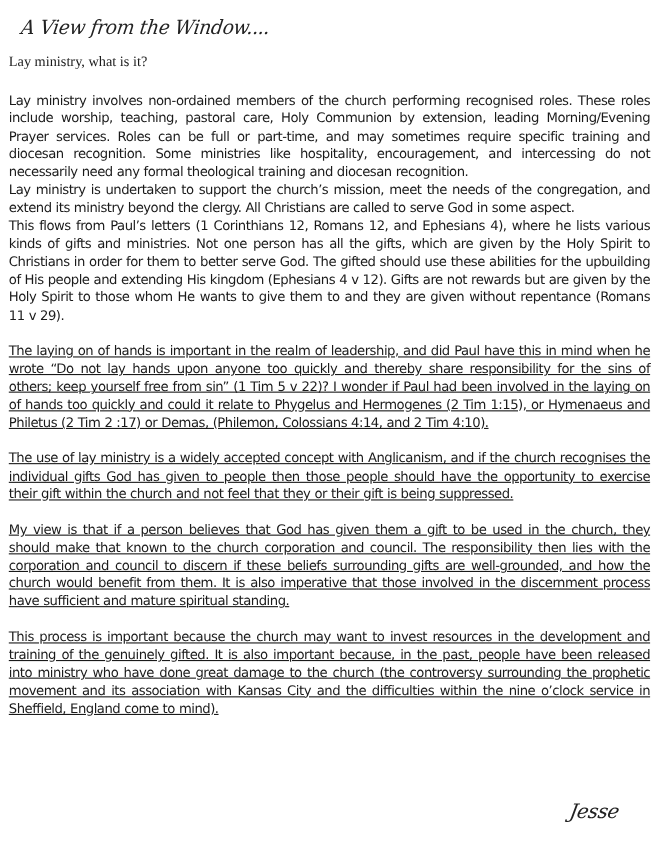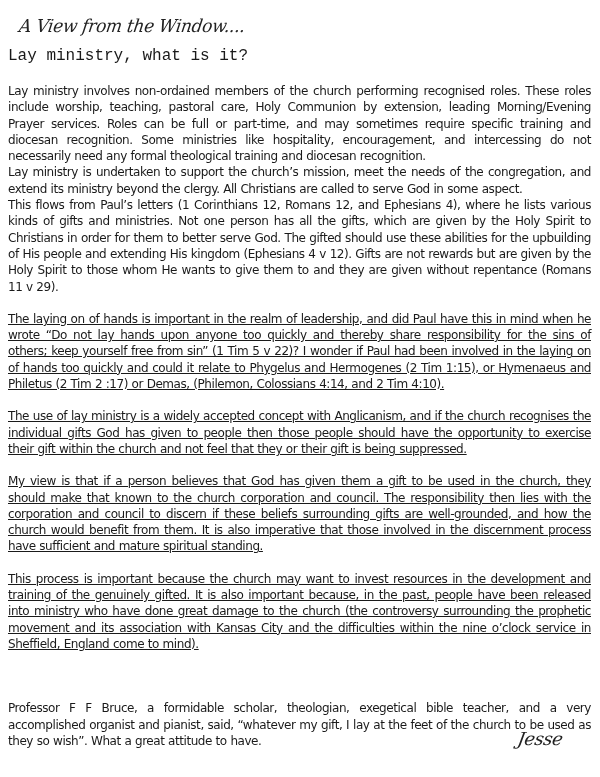--- a/index.html
+++ b/index.html
@@ -25,23 +25,23 @@
       letter-spacing: -0.3px;
       color: #222;
       transform: skewX(-8deg) scaleY(1.05);
       transform-origin: left bottom;
       font-weight: 300;
     }
     .question {
       position: absolute;
       left: 8px;
       top: 48px;
-      font-size: 16px;
+      font-size: 13px;
       line-height: 16px;
-      font-family: Liberation Mono, monospace;
+      font-family: Liberation Serif, serif;
     }
     .body-text {
       position: absolute;
       left: 8px;
       right: 9px;
       top: 83px;
       font-size: 12px;
       line-height: 16.3px;
       text-align: justify;
       font-family: "DejaVu Sans", sans-serif;
@@ -78,16 +78,15 @@
 <div class="question">Lay ministry, what is it?</div>
 
 <div class="body-text">
   <p>Lay ministry involves non-ordained members of the church performing recognised roles. These roles include worship, teaching, pastoral care, Holy Communion by extension, leading Morning/Evening Prayer services. Roles can be full or part-time, and may sometimes require specific training and diocesan recognition. Some ministries like hospitality, encouragement, and intercessing do not necessarily need any formal theological training and diocesan recognition.</p>
   <p>Lay ministry is undertaken to support the church’s mission, meet the needs of the congregation, and extend its ministry beyond the clergy. All Christians are called to serve God in some aspect.</p>
   <p>This flows from Paul’s letters (1 Corinthians 12, Romans 12, and Ephesians 4), where he lists various kinds of gifts and ministries. Not one person has all the gifts, which are given by the Holy Spirit to Christians in order for them to better serve God. The gifted should use these abilities for the upbuilding of His people and extending His kingdom (Ephesians 4 v 12). Gifts are not rewards but are given by the Holy Spirit to those whom He wants to give them to and they are given without repentance (Romans 11 v 29).</p>
   <p class="gap">The laying on of hands is important in the realm of leadership, and did Paul have this in mind when he wrote “Do not lay hands upon anyone too quickly and thereby share responsibility for the sins of others; keep yourself free from sin” (1 Tim 5 v 22)? I wonder if Paul had been involved in the laying on of hands too quickly and could it relate to Phygelus and Hermogenes (2 Tim 1:15), or Hymenaeus and Philetus (2 Tim 2 :17) or Demas, (Philemon, Colossians 4:14, and 2 Tim 4:10).</p>
   <p class="gap">The use of lay ministry is a widely accepted concept with Anglicanism, and if the church recognises the individual gifts God has given to people then those people should have the opportunity to exercise their gift within the church and not feel that they or their gift is being suppressed.</p>
   <p class="gap">My view is that if a person believes that God has given them a gift to be used in the church, they should make that known to the church corporation and council. The responsibility then lies with the corporation and council to discern if these beliefs surrounding gifts are well-grounded, and how the church would benefit from them. It is also imperative that those involved in the discernment process have sufficient and mature spiritual standing.</p>
   <p class="gap">This process is important because the church may want to invest resources in the development and training of the genuinely gifted. It is also important because, in the past, people have been released into ministry who have done great damage to the church (the controversy surrounding the prophetic movement and its association with Kansas City and the difficulties within the nine o’clock service in Sheffield, England come to mind).</p>
-  <p class="biggap">Professor F F Bruce, a formidable scholar, theologian, exegetical bible teacher, and a very accomplished organist and pianist, said, “whatever my gift, I lay at the feet of the church to be used as they so wish”. What a great attitude to have.</p>
 </div>
 
 <div class="signature">Jesse</div>
 
 </body></html>

